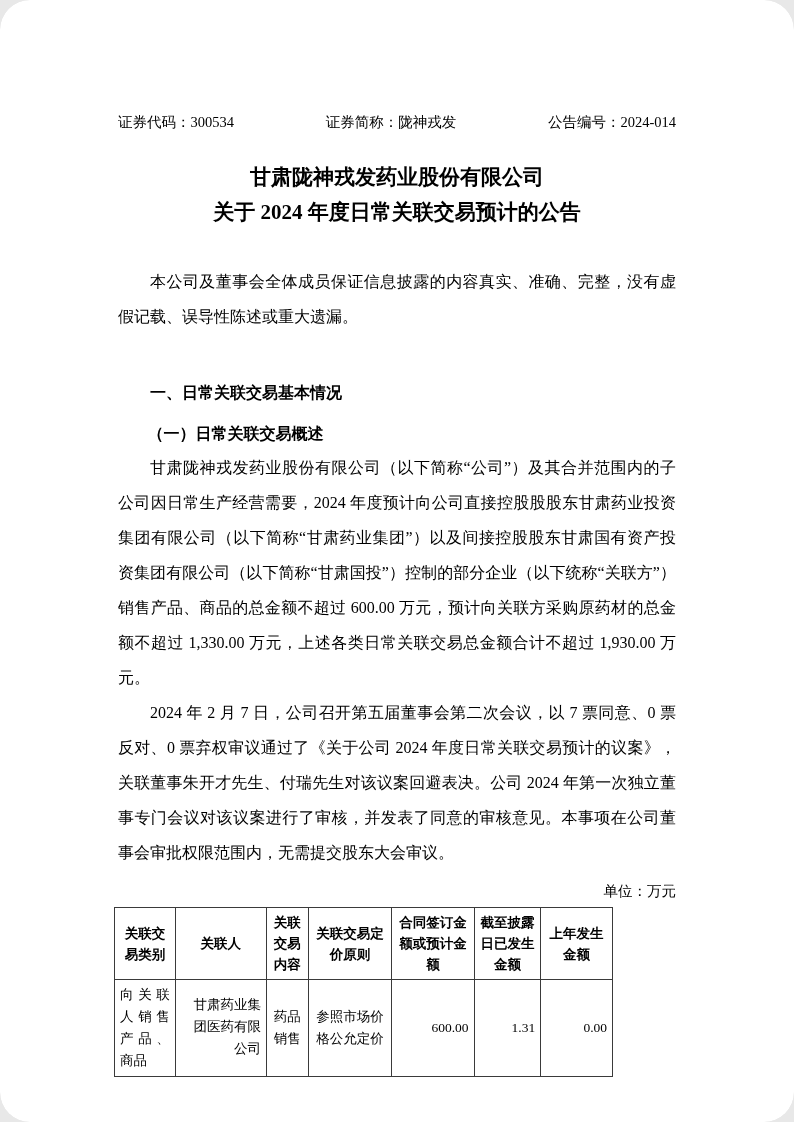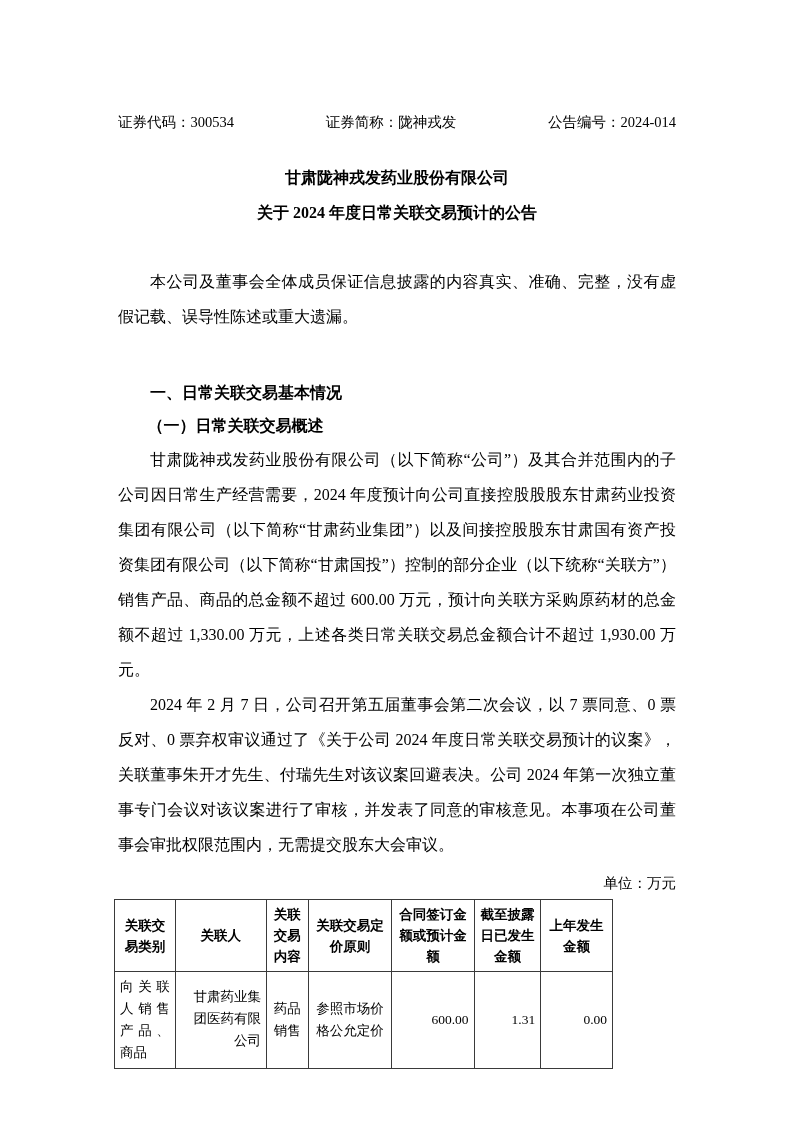--- a/index.html
+++ b/index.html
@@ -1,15 +1,15 @@
 <!DOCTYPE html>
 <html><head>
 <meta charset="utf-8">
 <style>
-  * { margin: 0; padding: 0; box-sizing: border-box; }
+  * { margin: 0; padding: 0; box-sizing: border-box; border-radius: 30px; }
   html, body { background: #e8e8e8; }
   body {
     font-family: "Liberation Serif", "DejaVu Serif", serif;
     color: #000;
   }
   .page {
     width: 794px;
     height: 1122px;
     margin: 0 auto;
     background: #ffffff;
@@ -23,21 +23,21 @@
     justify-content: space-between;
     font-size: 14.5px;
     line-height: 20px;
     white-space: nowrap;
   }
   
   .title-block {
     margin-top: 28px;
     text-align: center;
     font-weight: bold;
-    font-size: 16px;
+    font-size: 21px;
     line-height: 35px;
   }
   
   .disclaimer {
     margin-top: 34px;
     font-weight: normal;
     font-size: 16px;
     line-height: 35px;
     text-align: justify;
     text-indent: 2em;
@@ -47,20 +47,21 @@
     font-weight: bold;
     font-size: 16px;
     line-height: 33px;
     text-indent: 2em;
   }
   .heading-2 {
     font-weight: bold;
     font-size: 16px;
     line-height: 33px;
     text-indent: 1.85em;
+    margin-top: 8px;
   }
   .para {
     font-size: 16px;
     line-height: 35px;
     text-align: justify;
     text-indent: 2em;
   }
   .unit-line {
     margin-top: 10px;
     text-align: right;

